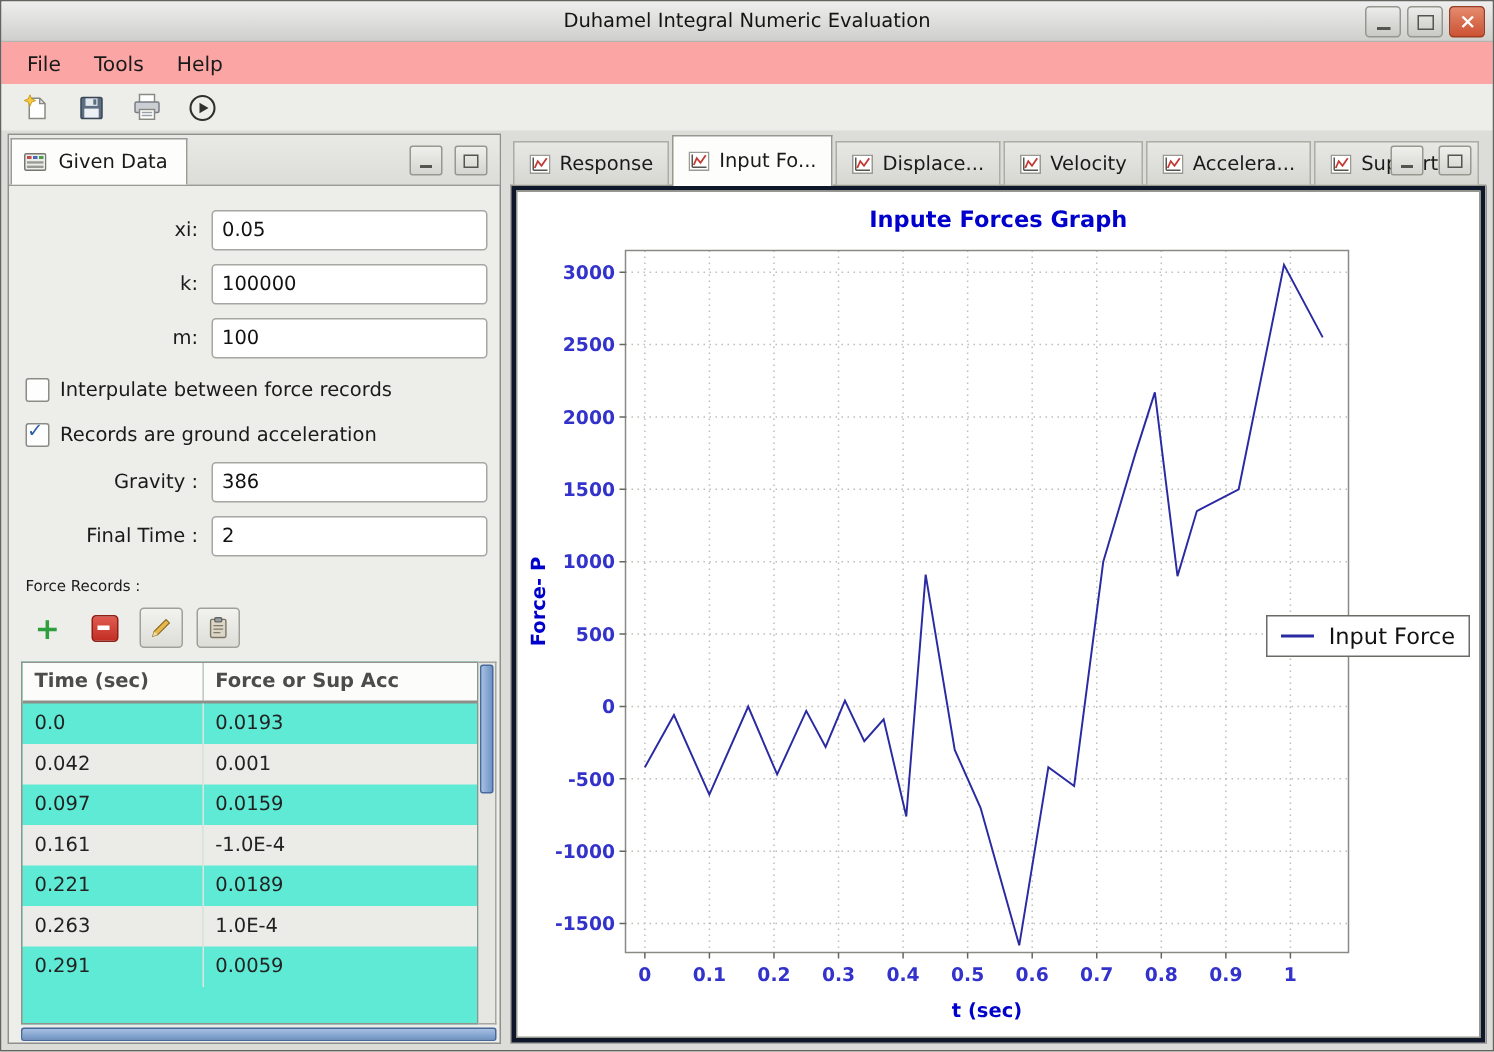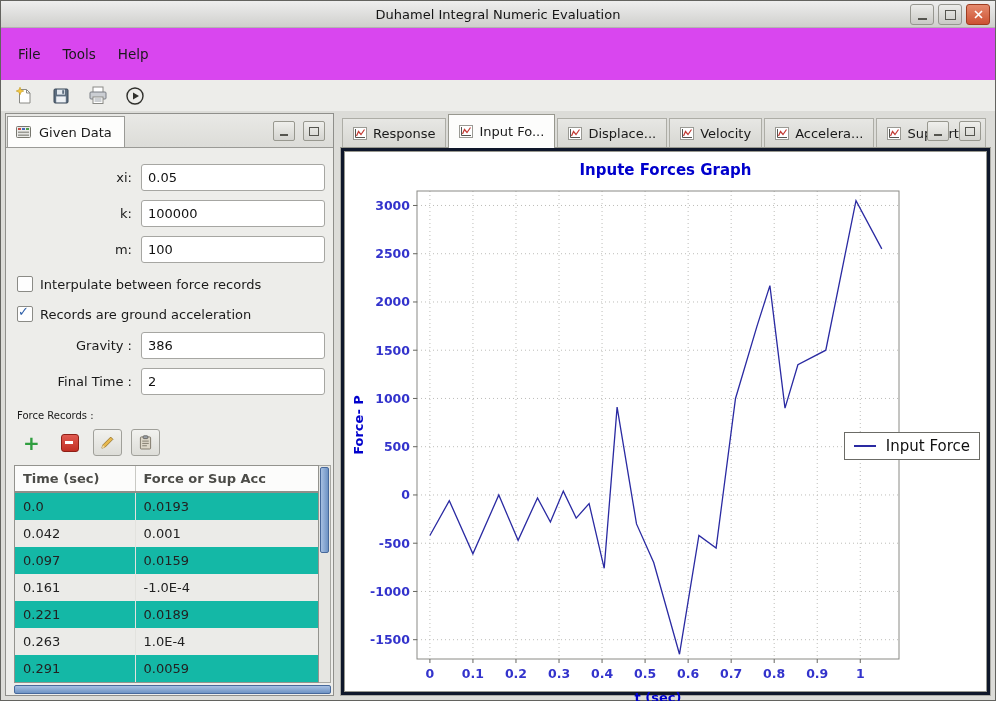--- a/index.html
+++ b/index.html
@@ -9,21 +9,21 @@
   
   .titlebar{flex:0 0 26px;background:linear-gradient(#eeeeee,#cfcfcc);border-bottom:1px solid #b3b3b0;display:flex;align-items:center;position:relative;}
   .titlebar-title{flex:1;text-align:center;font-size:13px;color:#141414;}
   .win-controls{position:absolute;right:5px;top:3px;display:flex;gap:4px;}
   .win-btn{width:22px;height:19px;border:1px solid #96968f;border-radius:3px;background:linear-gradient(#ececea,#c9c9c5);display:flex;align-items:center;justify-content:center;cursor:default;}
   .win-btn.close{background:linear-gradient(#e58a6d,#cc5233);border-color:#9e3c20;}
   .g-min{width:9px;height:2px;background:#55554f;display:block;margin-top:9px;}
   .g-max{width:9px;height:8px;border:1px solid #55554f;display:block;}
 
   
-  .menubar{flex:0 0 28px;display:flex;align-items:center;padding:12px 6px;background:#d946ef;}
+  .menubar{flex:0 0 28px;display:flex;align-items:flex-end;padding:0 6px;background:#fca5a5;}
   .menu-item{padding:5px 11px;font-size:13.5px;}
   .toolbar{flex:0 0 31px;display:flex;align-items:center;gap:9px;padding:0 9px;background:#ededea;}
   .tool-btn{width:26px;height:26px;display:flex;align-items:center;justify-content:center;border:1px solid transparent;border-radius:3px;}
 
   
   .content{flex:1;display:flex;padding:2px 4px 4px 4px;gap:6px;background:#dcdcd8;min-height:0;}
 
   
   .left-frame{flex:0 0 293px;border:1px solid #8f8f8b;background:#ededea;display:flex;flex-direction:column;min-height:0;}
   .frame-header{flex:0 0 33px;background:linear-gradient(#e9e9e6,#dcdcd8);border-bottom:1px solid #9a9a96;display:flex;align-items:flex-end;position:relative;}
@@ -43,21 +43,21 @@
   .check-row span{font-size:13px;}
   .section-label{margin:10px 0 4px 11px;font-size:10px;}
   .records-toolbar{display:flex;align-items:center;gap:9px;margin:4px 0 9px 11px;}
   .rec-btn{width:27px;height:25px;display:flex;align-items:center;justify-content:center;border:1px solid transparent;border-radius:3px;background:transparent;}
   .rec-btn.raised{border:1px solid #a0a09a;background:linear-gradient(#f2f2ef,#dddDd8);}
   .plus-glyph{color:#2f9e3f;font-size:20px;font-weight:bold;line-height:18px;}
   .minus-glyph{width:16px;height:16px;background:linear-gradient(#e05a50,#c22f24);border:1px solid #8e1f16;border-radius:3px;position:relative;}
   .minus-glyph::after{content:"";position:absolute;left:3px;top:6.5px;width:8px;height:2.5px;background:#fff;}
 
   .table-zone{flex:1;display:flex;margin:0 2px 0 8px;min-height:0;}
-  .force-table-wrap{flex:1;border:1px solid #93938e;background:#14b8a6;overflow:hidden;}
+  .force-table-wrap{flex:1;border:1px solid #93938e;background:#5eead4;overflow:hidden;}
   table.force-table{border-collapse:collapse;width:100%;table-layout:fixed;}
   .force-table th{font-size:13px;font-weight:bold;color:#4c4c48;text-align:left;padding:4px 8px;height:17px;background:#fcfcfb;border-bottom:2px solid #8f8f8a;}
   .force-table th + th{border-left:1px solid #c9c9c4;}
   .force-table td{font-size:13px;padding:4px 8px;height:19px;color:#222;}
   .force-table td + td{border-left:1px solid #e2e2de;}
   .force-table tr.alt td{background:#ebebe8;}
   .force-table col.c1{width:120px;}
   .vscroll{flex:0 0 11px;background:#e6e6e2;border:1px solid #a7a7a2;border-left:none;display:flex;flex-direction:column;}
   .vthumb{margin:1px;height:84px;border:1px solid #47699b;border-radius:2px;background:linear-gradient(to right,#a7c0e2,#6e93c4);}
   .hscroll{flex:0 0 9px;margin:2px 2px 1px 8px;background:#e6e6e2;display:flex;}

